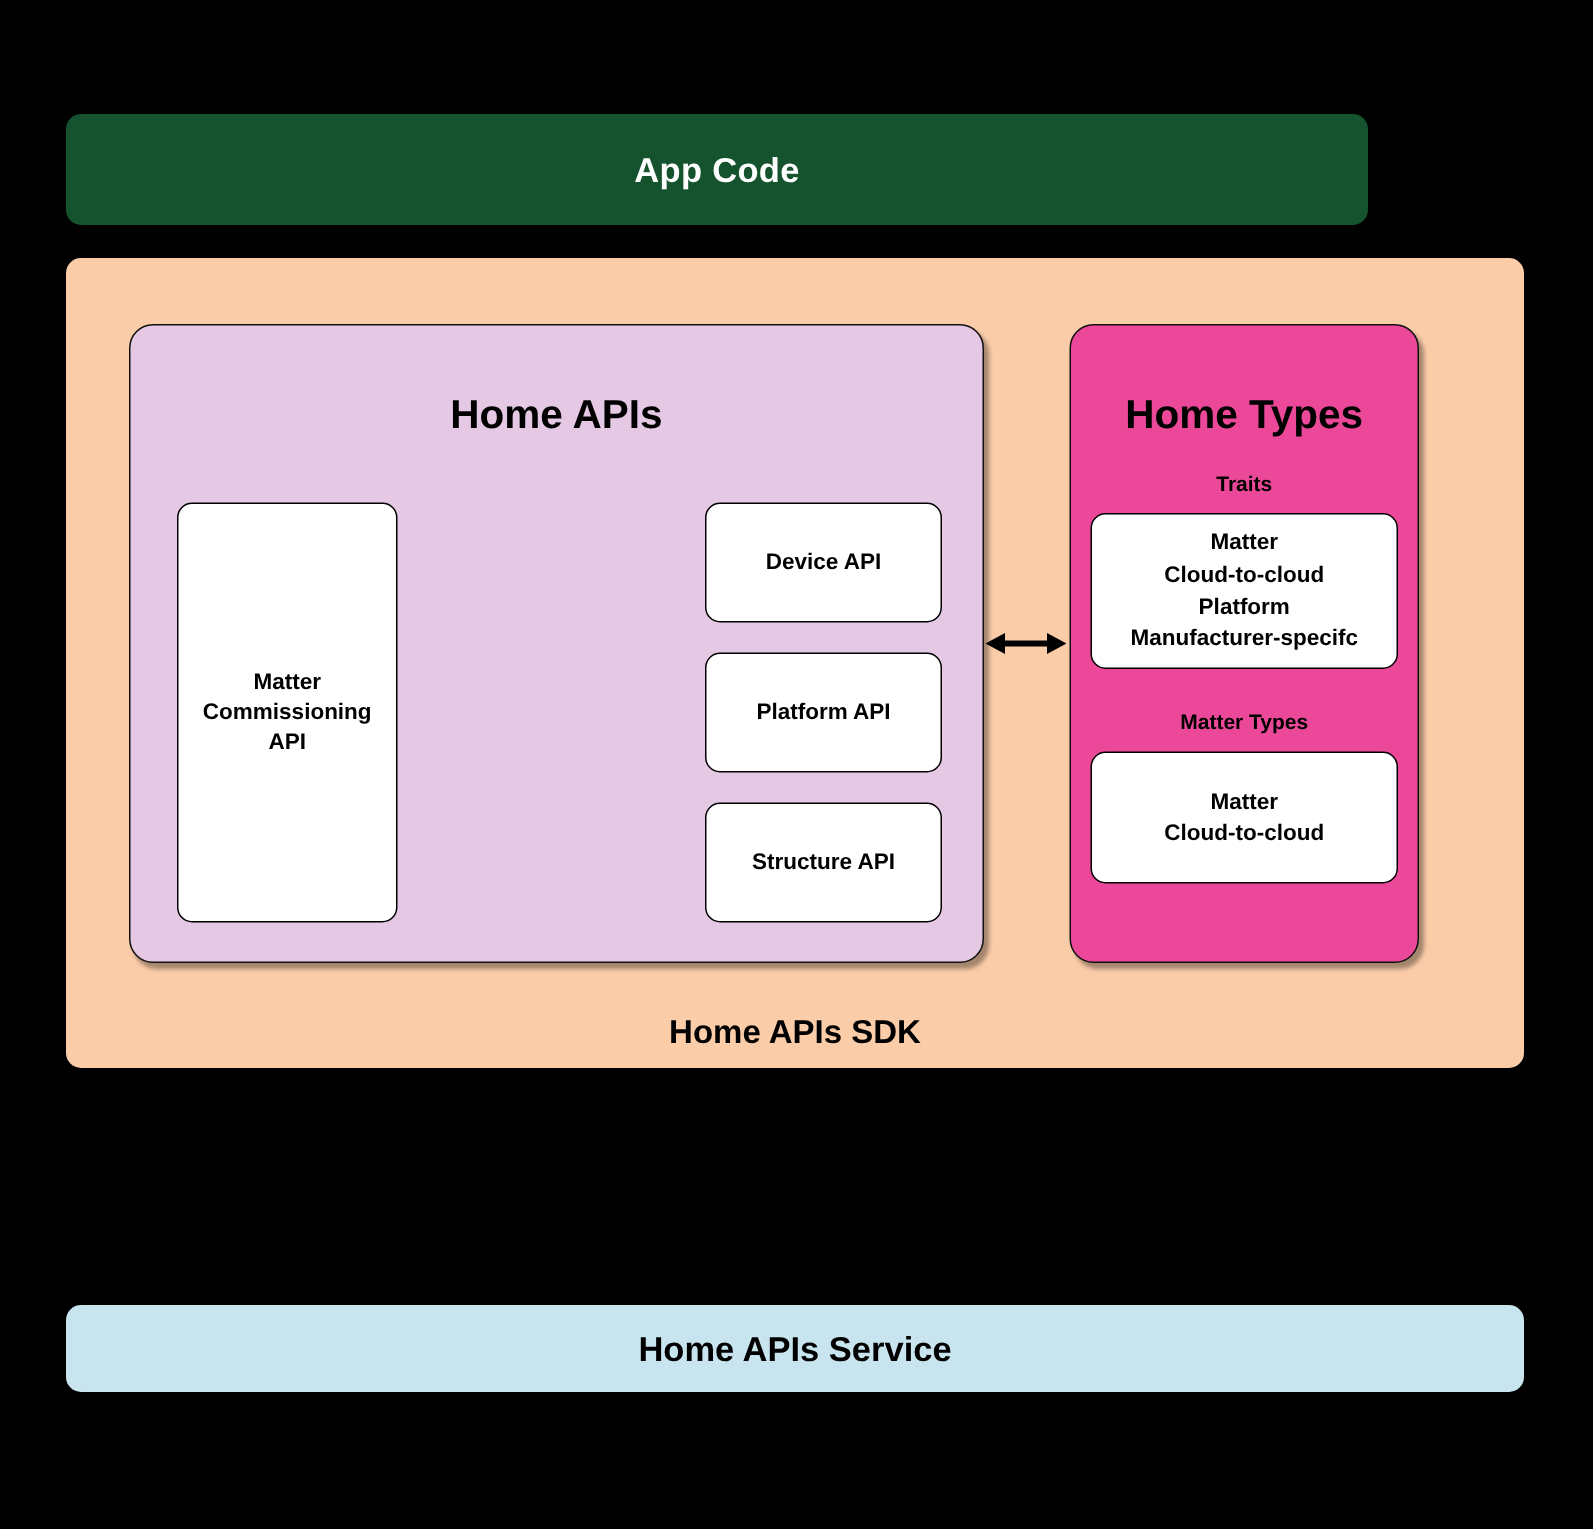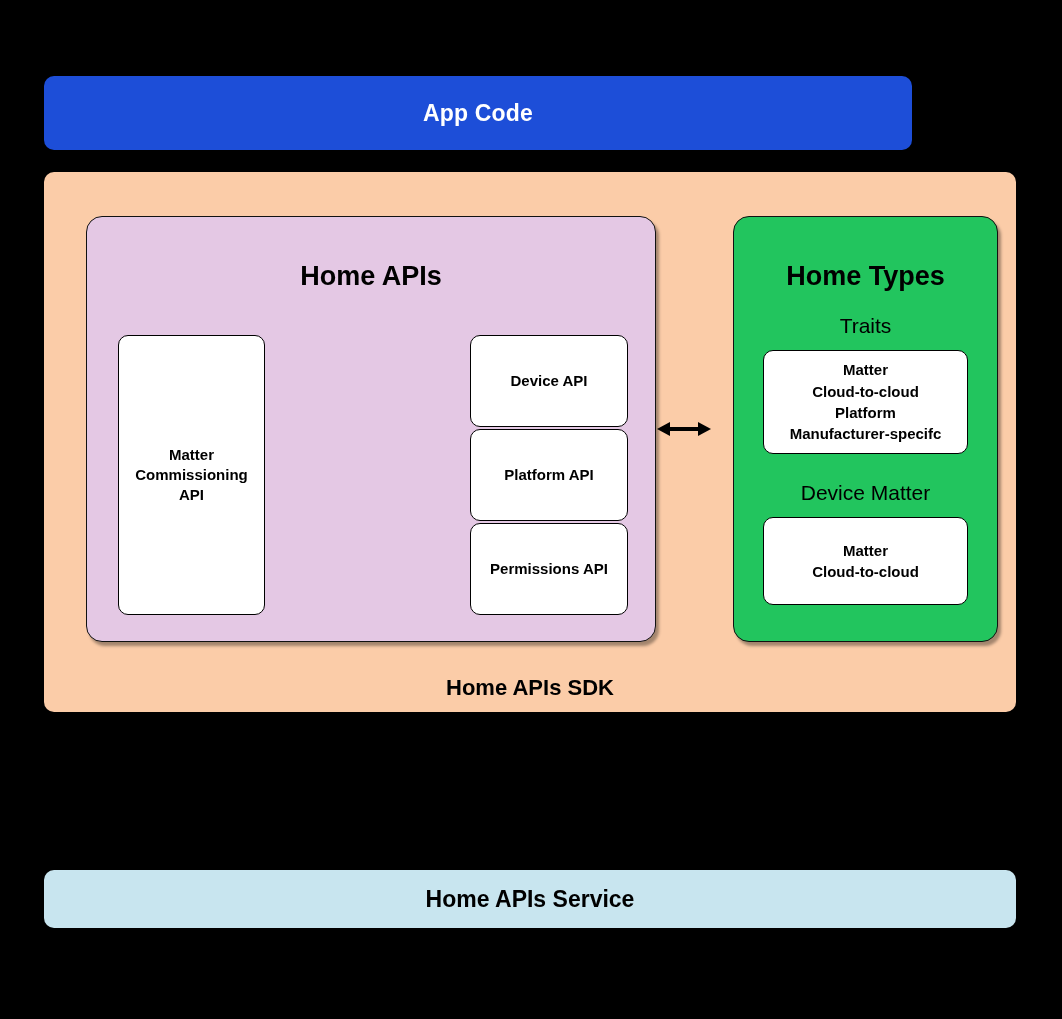--- a/index.html
+++ b/index.html
@@ -20,21 +20,21 @@
     inset: 0;
   }
 
   
   .app-code-bar {
     position: absolute;
     left: 44px;
     top: 76px;
     width: 868px;
     height: 74px;
-    background: #1d4ed8;
+    background: #14532d;
     border-radius: 10px;
     display: flex;
     align-items: center;
     justify-content: center;
   }
   .app-code-bar .bar-label {
     color: #ffffff;
     font-size: 23px;
     font-weight: bold;
     letter-spacing: 0.2px;
@@ -81,25 +81,25 @@
     top: 44px;
     width: 570px;
     height: 426px;
     background: #e4c8e4;
   }
   .home-apis-panel .panel-title {
     margin-top: 44px;
   }
 
   .home-types-panel {
-    left: 689px;
+    left: 669px;
     top: 44px;
-    width: 265px;
+    width: 233px;
     height: 426px;
-    background: #22c55e;
+    background: #ec4899;
   }
   .home-types-panel .panel-title {
     margin-top: 44px;
   }
 
   
   .api-card-row {
     position: absolute;
     left: 31px;
     top: 118px;
@@ -128,28 +128,28 @@
   }
   .card-stack {
     width: 158px;
     height: 280px;
     display: flex;
     flex-direction: column;
     justify-content: space-between;
   }
   .card-small {
     width: 158px;
-    height: 92px;
+    height: 80px;
   }
 
   
   .subheading {
     text-align: center;
-    font-size: 21px;
-    font-weight: normal;
+    font-size: 14px;
+    font-weight: bold;
     color: #000000;
   }
   .types-traits-heading { margin-top: 22px; }
   .types-device-heading { margin-top: 27px; }
 
   .types-card {
     margin: 12px auto 0 auto;
     width: 205px;
     background: #ffffff;
     border: 1.5px solid #000000;
@@ -211,21 +211,21 @@
     <div class="panel home-apis-panel">
       <div class="panel-title">Home APIs</div>
 
       <div class="api-card-row">
         <div class="card card-tall multiline">Matter
 Commissioning
 API</div>
         <div class="card-stack">
           <div class="card card-small multiline">Device API</div>
           <div class="card card-small multiline">Platform API</div>
-          <div class="card card-small multiline">Permissions API</div>
+          <div class="card card-small multiline">Structure API</div>
         </div>
       </div>
     </div>
 
     <div class="connector">
       <svg width="54" height="28" viewBox="0 0 54 28" aria-hidden="true">
         <line x1="9" y1="14" x2="45" y2="14" stroke="#000000" stroke-width="4"></line>
         <polygon points="0,14 13,7 13,21" fill="#000000"></polygon>
         <polygon points="54,14 41,7 41,21" fill="#000000"></polygon>
       </svg>
@@ -233,21 +233,21 @@
 
     <div class="panel home-types-panel">
       <div class="panel-title">Home Types</div>
 
       <div class="subheading types-traits-heading">Traits</div>
       <div class="types-card types-card-traits multiline">Matter
 Cloud-to-cloud
 Platform
 Manufacturer-specifc</div>
 
-      <div class="subheading types-device-heading">Device Matter</div>
+      <div class="subheading types-device-heading">Matter Types</div>
       <div class="types-card types-card-device multiline">Matter
 Cloud-to-cloud</div>
     </div>
 
     <div class="sdk-label">Home APIs SDK</div>
   </div>
 
   <div class="service-bar">
     <span class="bar-label">Home APIs Service</span>
   </div>

